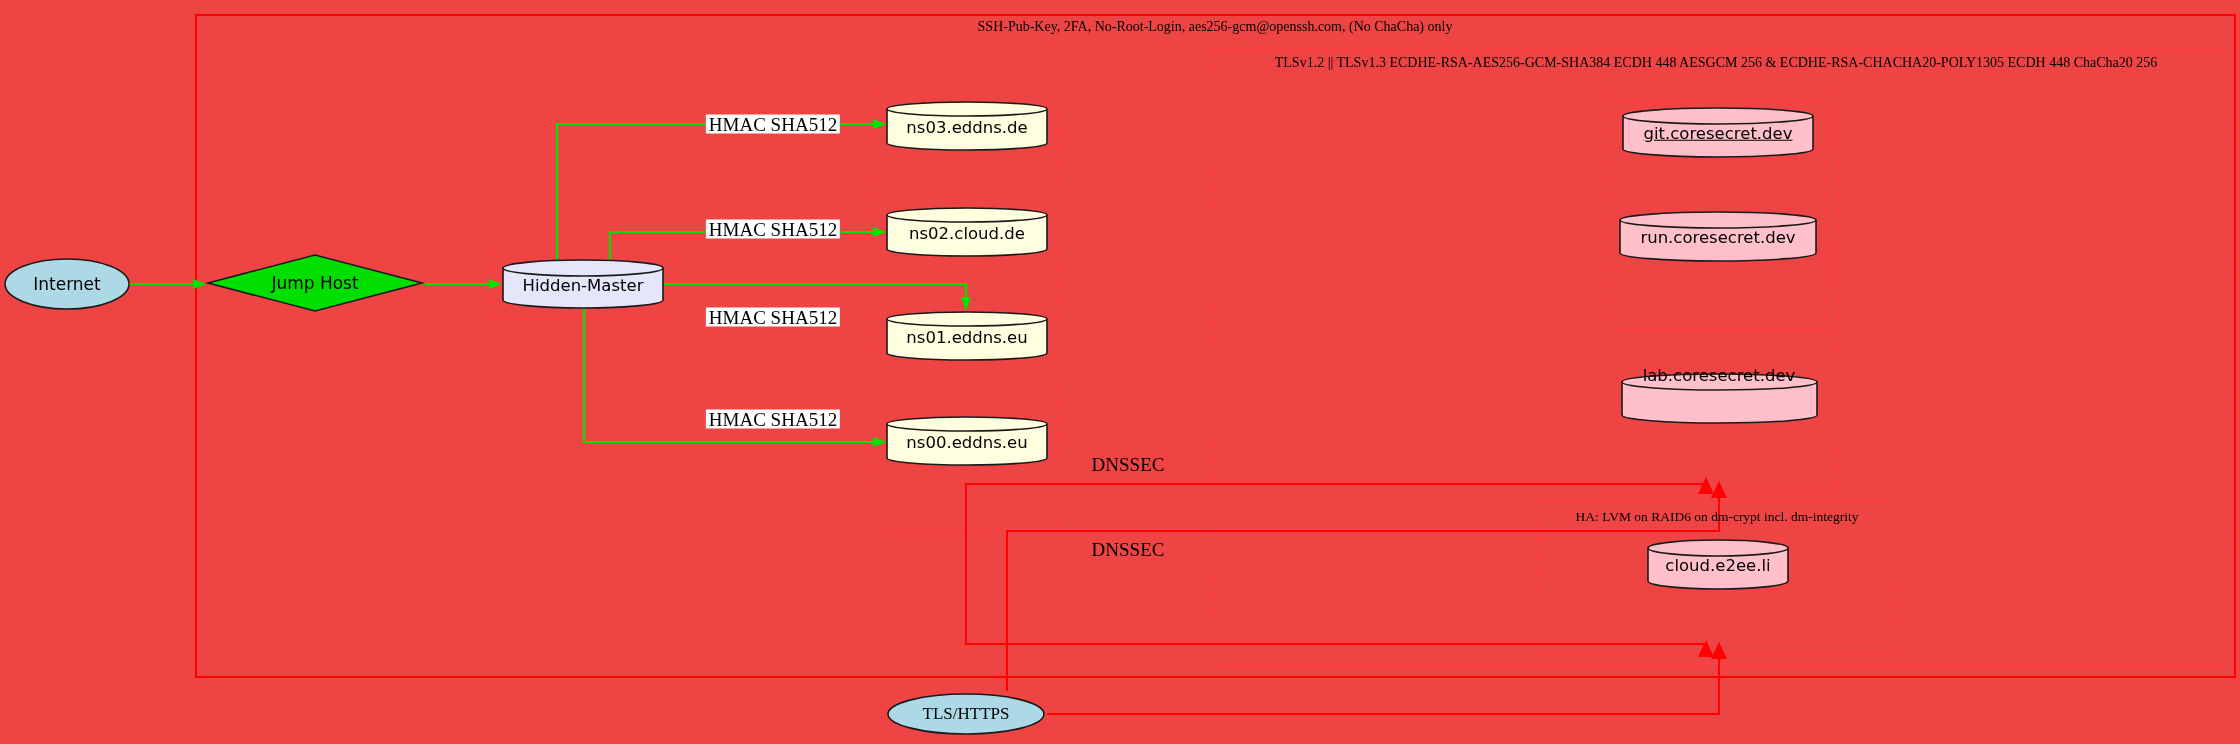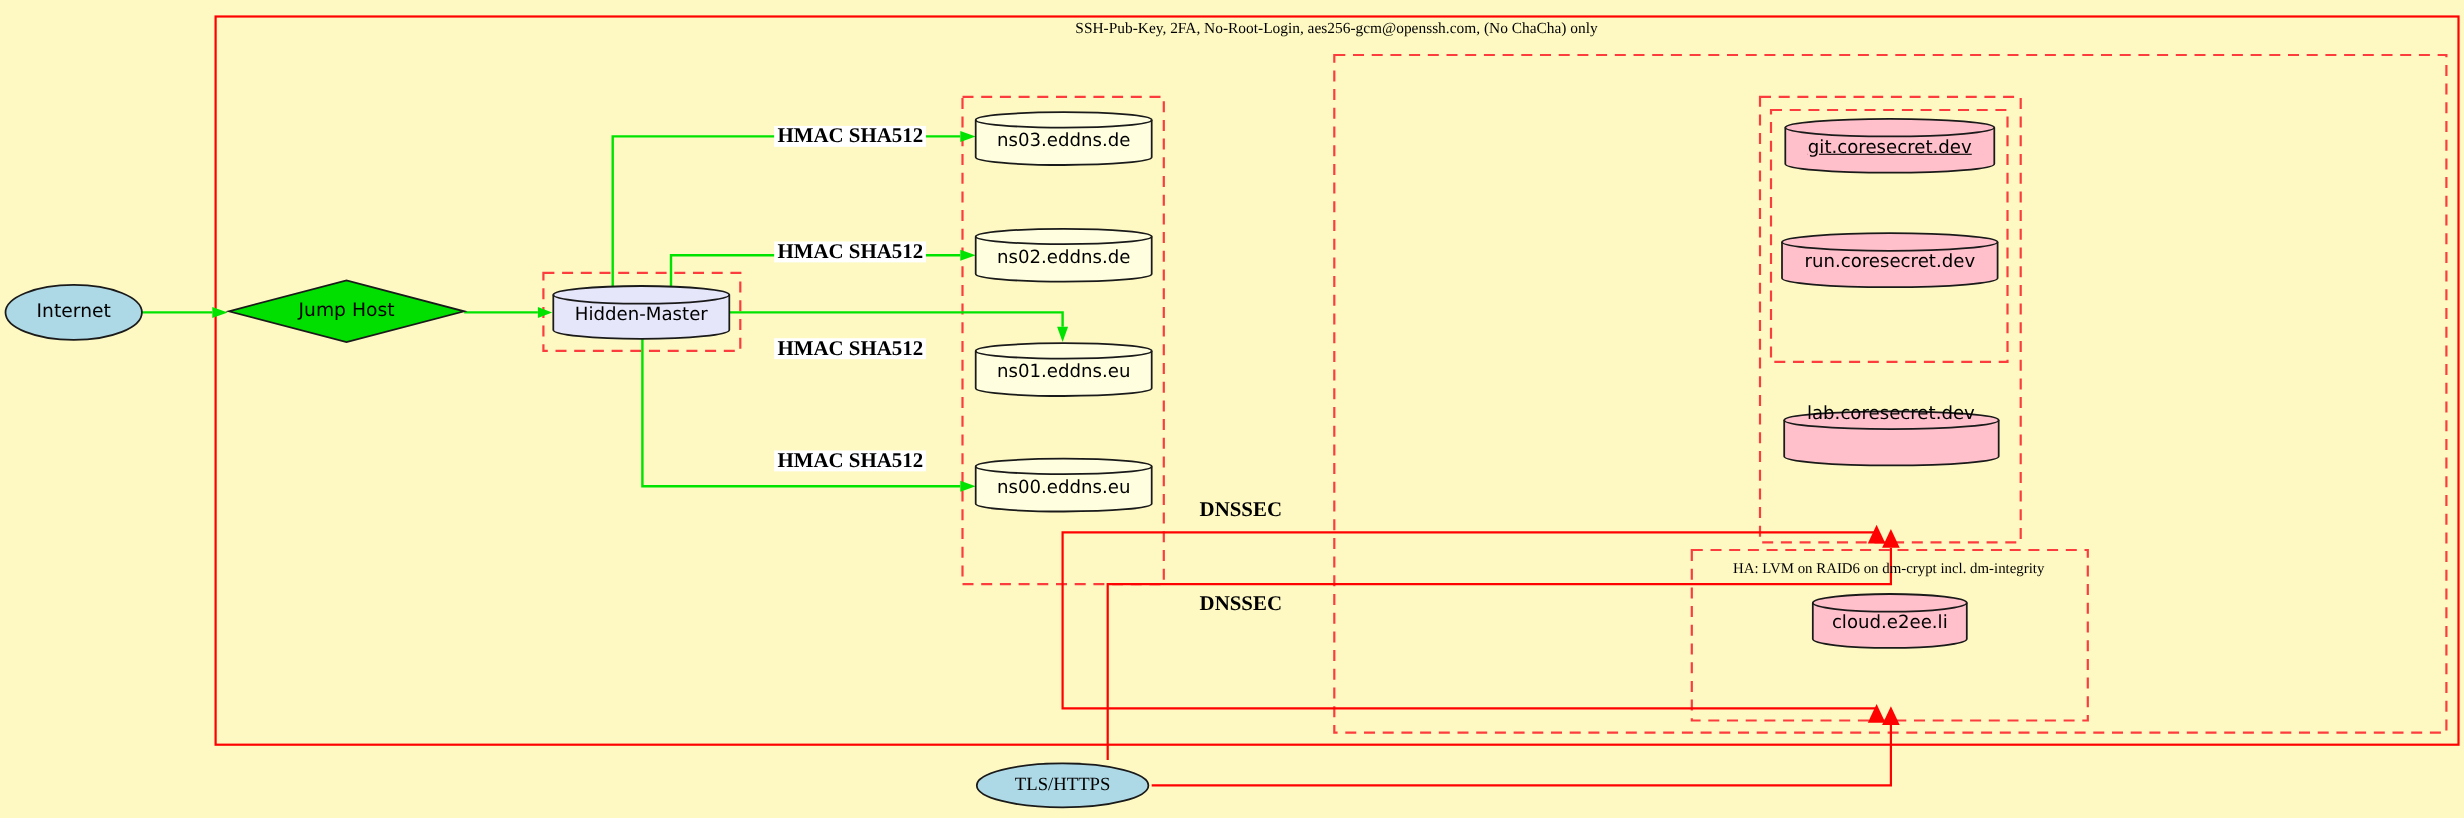--- a/index.html
+++ b/index.html
@@ -1,23 +1,23 @@
 <!DOCTYPE html>
 <html><head>
 <meta charset="utf-8">
 <style>
   html,body{margin:0;padding:0;background:#fff;}
-  .stage{position:relative;width:2240px;height:744px;background:#fef9c3;overflow:hidden;
+  .stage{position:relative;width:2240px;height:744px;background:#ef4444;overflow:hidden;
          font-family:"DejaVu Sans",sans-serif;}
   .stage svg{position:absolute;left:0;top:0;}
   .lbl{position:absolute;transform:translate(-50%,-50%);white-space:nowrap;line-height:1;
        color:#000;text-align:center;}
   .sans{font-family:"DejaVu Sans","Liberation Sans",sans-serif;font-size:16.5px;text-align:right;}
   .sans-big{font-family:"DejaVu Sans","Liberation Sans",sans-serif;font-size:17px;}
-  .serif{font-family:"Liberation Serif","DejaVu Serif",serif;font-size:19px;font-weight:bold;}
+  .serif{font-family:"Liberation Serif","DejaVu Serif",serif;font-size:19px;}
   .serif-sm{font-family:"Liberation Serif","DejaVu Serif",serif;font-size:14px;}
   .bgw{background:#ffffff;padding:0 3px;}
 </style>
 </head>
 <body>
 
 <div class="stage">
 
   <svg width="2240" height="744" viewBox="0 0 2240 744">
 
@@ -97,27 +97,28 @@
     </g>
     <g>
       <path d="M1648,548 A70,8 0 0 1 1788,548 L1788,581 A70,8 0 0 1 1648,581 Z" fill="#ffc0cb" stroke="#1a1a1a" stroke-width="1.6"></path>
       <path d="M1648,548 A70,8 0 0 0 1788,548" fill="none" stroke="#1a1a1a" stroke-width="1.6"></path>
     </g>
 
     <ellipse cx="966" cy="714" rx="78" ry="20" fill="#add8e6" stroke="#1a1a1a" stroke-width="1.6"></ellipse>
   </svg>
 
   <div class="lbl serif-sm" style="left:1215px;top:27px;">SSH-Pub-Key, 2FA, No-Root-Login, aes256-gcm@openssh.com, (No ChaCha) only</div>
+  <div class="lbl serif-sm" style="left:1716px;top:63px;">TLSv1.2 || TLSv1.3 ECDHE-RSA-AES256-GCM-SHA384 ECDH 448 AESGCM 256 &amp; ECDHE-RSA-CHACHA20-POLY1305 ECDH 448 ChaCha20 256</div>
   <div class="lbl serif-sm" style="left:1717px;top:517px;font-size:13.5px;">HA: LVM on RAID6 on dm-crypt incl. dm-integrity</div>
 
   <div class="lbl sans-big" style="left:67px;top:284px;">Internet</div>
   <div class="lbl sans-big" style="left:315px;top:283px;">Jump Host</div>
   <div class="lbl sans" style="left:583px;top:286px;">Hidden-Master</div>
   <div class="lbl sans" style="left:967px;top:128px;">ns03.eddns.de</div>
-  <div class="lbl sans" style="left:967px;top:234px;">ns02.eddns.de</div>
+  <div class="lbl sans" style="left:967px;top:234px;">ns02.cloud.de</div>
   <div class="lbl sans" style="left:967px;top:338px;">ns01.eddns.eu</div>
   <div class="lbl sans" style="left:967px;top:443px;">ns00.eddns.eu</div>
   <div class="lbl sans" style="left:1718px;top:134px;text-decoration:underline;">git.coresecret.dev</div>
   <div class="lbl sans" style="left:1718px;top:238px;">run.coresecret.dev</div>
   <div class="lbl sans" style="left:1719px;top:376px;">lab.coresecret.dev</div>
   <div class="lbl sans" style="left:1718px;top:566px;">cloud.e2ee.li</div>
   <div class="lbl sans-big" style="left:966px;top:713px;font-family:Liberation Serif, serif;">TLS/HTTPS</div>
 
   <div class="lbl serif bgw" style="left:773px;top:124px;">HMAC SHA512</div>
   <div class="lbl serif bgw" style="left:773px;top:229px;">HMAC SHA512</div>

